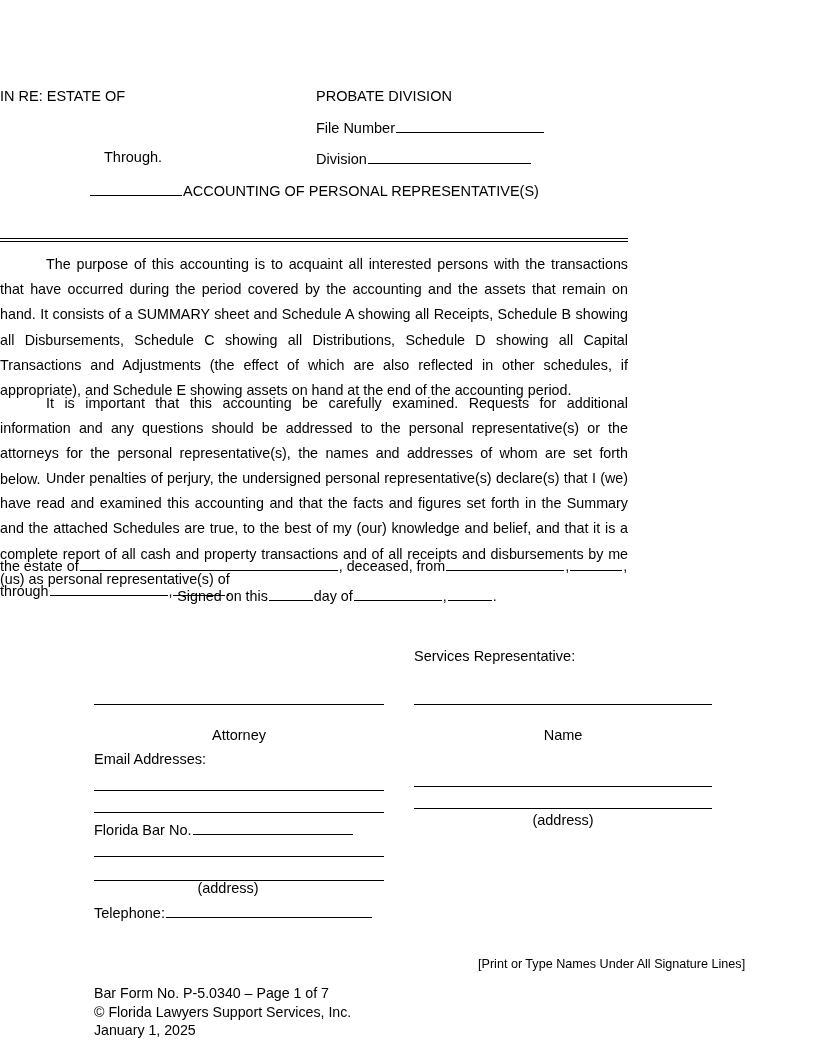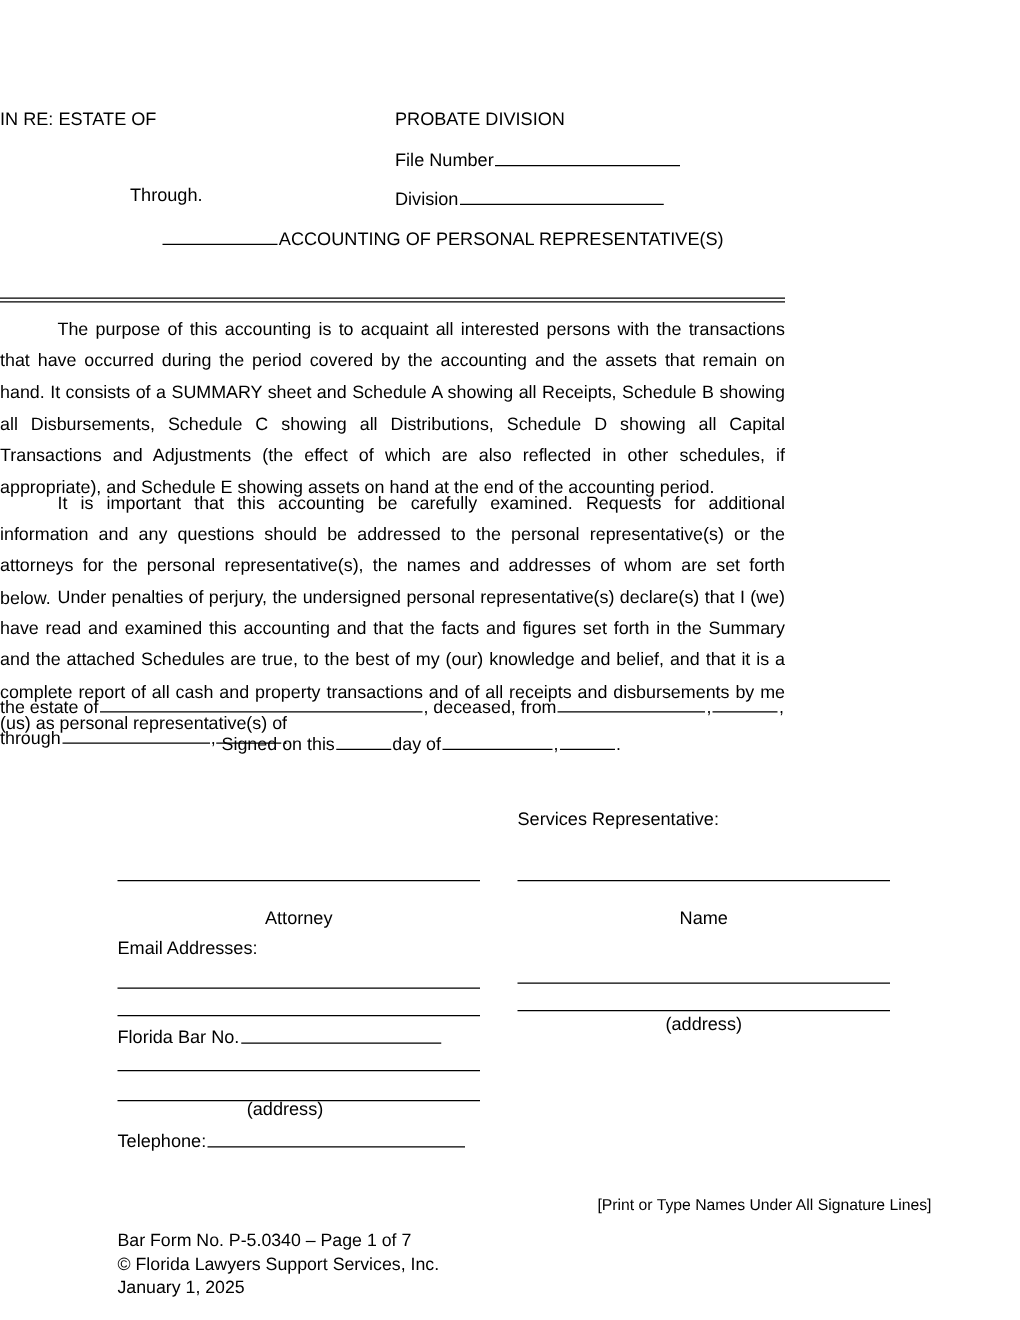--- a/index.html
+++ b/index.html
@@ -50,27 +50,26 @@
   .rule {
     display: inline-block;
     border-bottom: 1.2px solid #000;
     vertical-align: baseline;
     height: 0.95em;
     margin: 0 1px;
   }
 
   .title-line {
     position: absolute;
-    left: 12px;
+    left: 0;
     top: 181px;
     width: 628px;
     text-align: center;
     font-size: 14.5px;
     white-space: nowrap;
-    padding-left: 28px;
   }
   .fromthrough {
     position: absolute;
     left: 0;
     top: 212px;
     width: 628px;
     font-size: 14.5px;
     white-space: nowrap;
   }
 

